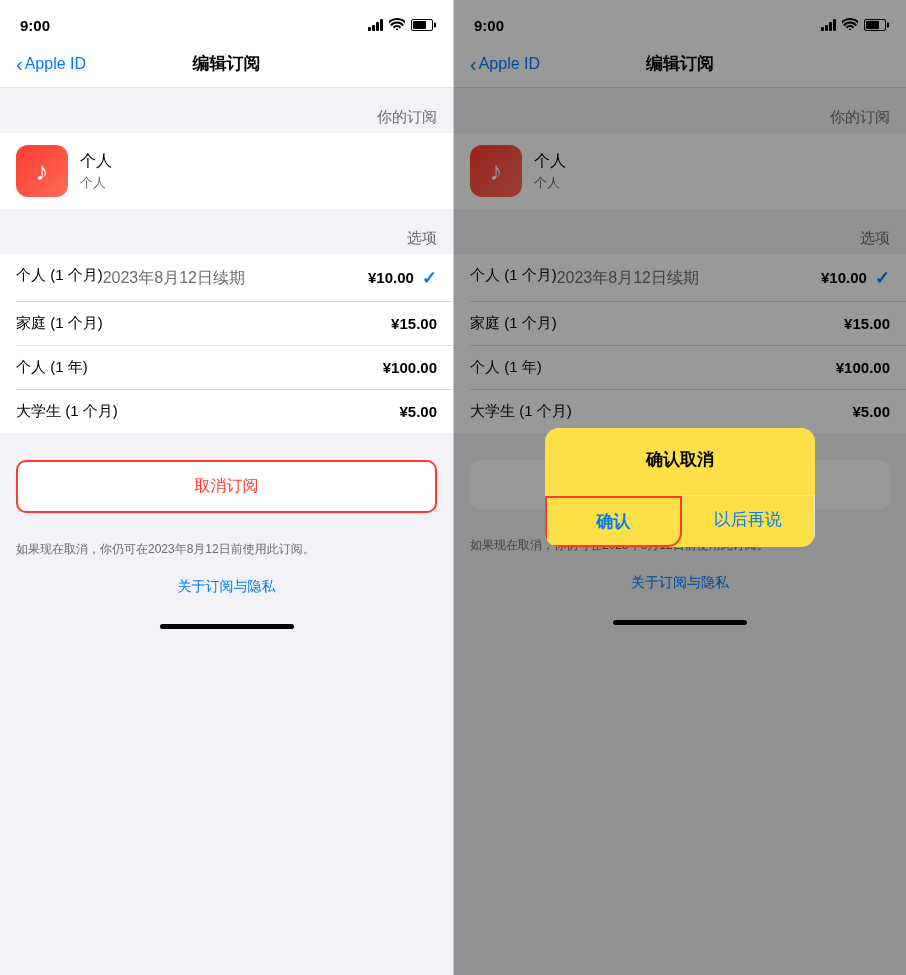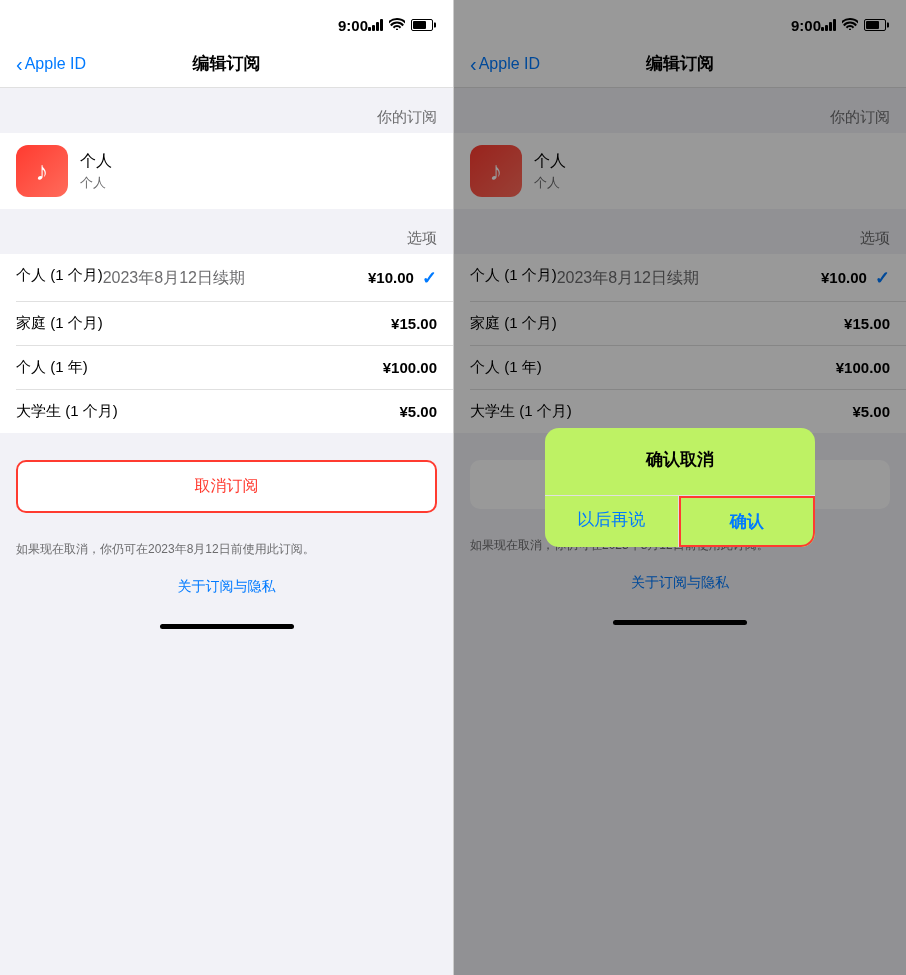--- a/index.html
+++ b/index.html
@@ -23,21 +23,21 @@
     }
 
     .phone-panel.right {
       border-left: 1px solid #ccc;
     }
 
     
     .status-bar {
       background: #fff;
       display: flex;
-      justify-content: flex-end;
+      justify-content: space-between;
       align-items: center;
       padding: 14px 20px 8px 20px;
       height: 44px;
     }
 
     .status-time {
       font-size: 15px;
       font-weight: 600;
       color: #000;
     }
@@ -303,21 +303,21 @@
       right: 0;
       bottom: 0;
       background: rgba(0,0,0,0.4);
       display: flex;
       align-items: center;
       justify-content: center;
       z-index: 100;
     }
 
     .dialog {
-      background: #bef264;
+      background: #fde047;
       border-radius: 14px;
       width: 270px;
       overflow: hidden;
     }
 
     .dialog-content {
       padding: 20px 16px 16px;
       text-align: center;
     }
 
@@ -569,19 +569,19 @@
     <div class="footer-link">关于订阅与隐私</div>
     <div class="home-indicator"></div>
   </div>
 
   <div class="dialog-overlay">
     <div class="dialog">
       <div class="dialog-content">
         <div class="dialog-title">确认取消</div>
       </div>
       <div class="dialog-buttons">
+        <div class="dialog-btn confirm">确认</div>
         <div class="dialog-btn later">以后再说</div>
-        <div class="dialog-btn confirm">确认</div>
       </div>
     </div>
   </div>
 
 </div>
 
 </body></html>

